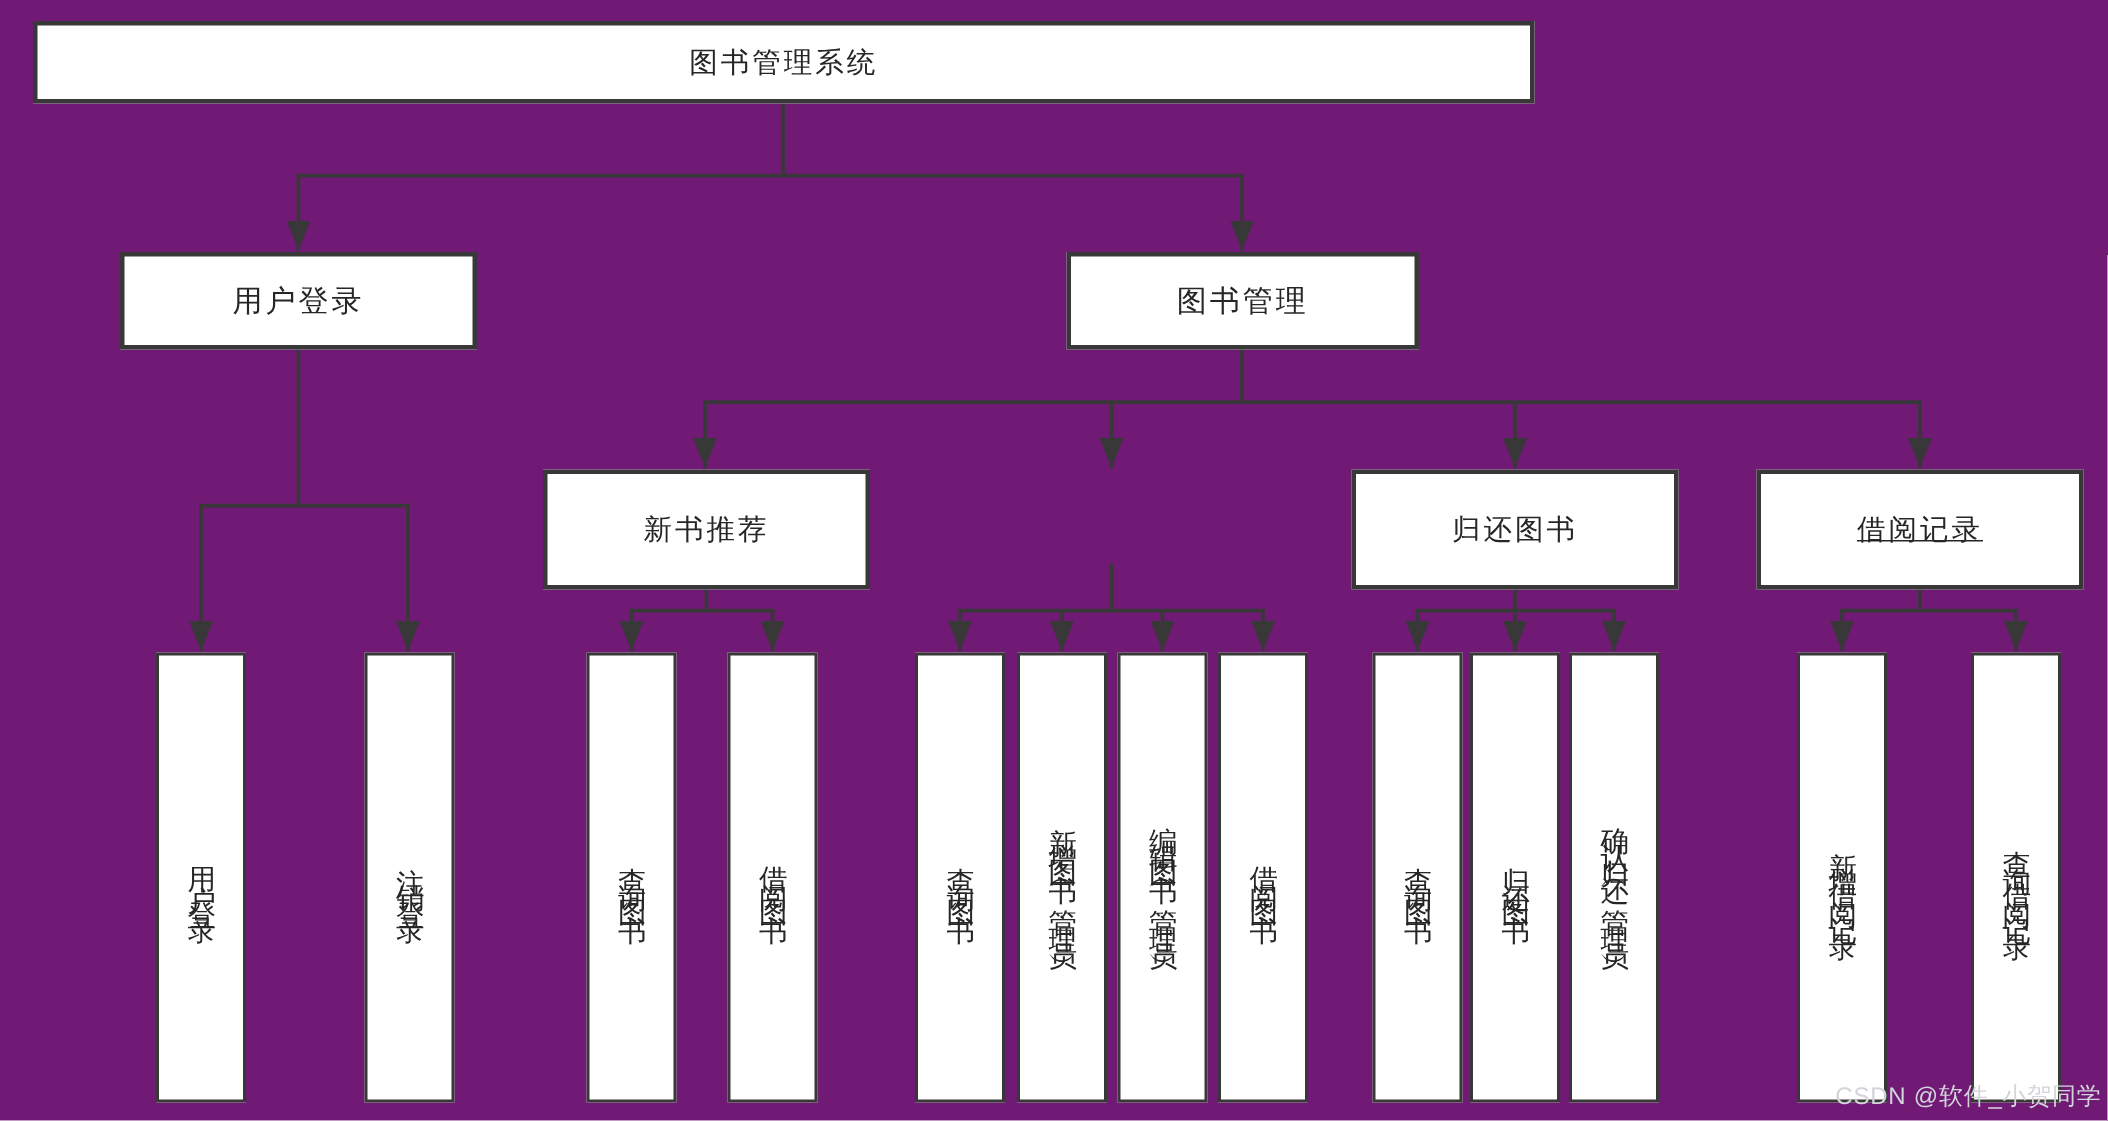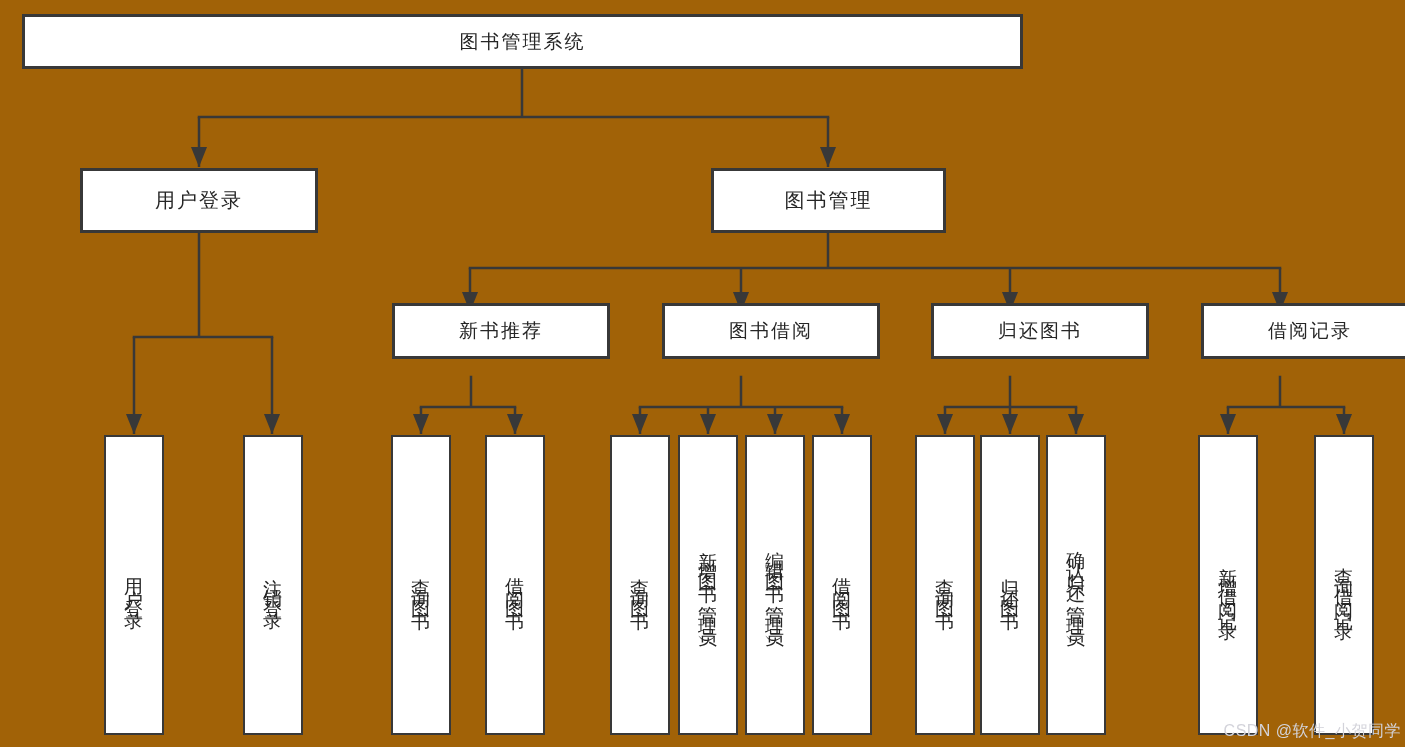--- a/index.html
+++ b/index.html
@@ -4,21 +4,21 @@
 <style>
   html, body {
     margin: 0;
     padding: 0;
     background: #ffffff;
   }
   .canvas {
     position: relative;
     width: 1405px;
     height: 747px;
-    background: #a16207;
+    background: #701a75;
     font-family: "Liberation Sans", "DejaVu Sans", sans-serif;
     color: #262626;
     overflow: hidden;
     text-align: center;
   }
   .wires {
     position: absolute;
     left: 0;
     top: 0;
     z-index: 1;
@@ -45,21 +45,21 @@
   .hbox span {
     font-size: 19px;
     letter-spacing: 2px;
     white-space: nowrap;
   }
   .root-box {
     left: 22px; top: 14px; width: 1001px; height: 55px;
   }
   .l2-box { top: 168px; height: 65px; }
   .l2-box span { font-size: 20px; }
-  .l3-box { top: 303px; width: 218px; height: 56px; margin-left: 30px; }
+  .l3-box { top: 313px; width: 218px; height: 80px; }
   .vbox {
     top: 435px;
     width: 60px;
     height: 300px;
     border-width: 2.5px;
   }
   .vtext {
     writing-mode: vertical-rl;
     font-size: 19px;
     line-height: 1;
@@ -130,27 +130,24 @@
   <div class="node hbox l2-box" style="left:80px; width:238px;">
     <span>用户登录</span>
   </div>
   <div class="node hbox l2-box" style="left:711px; width:235px;">
     <span>图书管理</span>
   </div>
 
   <div class="node hbox l3-box" style="left:362px;">
     <span>新书推荐</span>
   </div>
-  <div class="node hbox l3-box" style="left:632px;">
-    <span>图书借阅</span>
-  </div>
   <div class="node hbox l3-box" style="left:901px;">
     <span>归还图书</span>
   </div>
-  <div class="node hbox l3-box" style="left:1171px;">
+  <div class="node hbox l3-box" style="left:1171px;text-decoration:underline;">
     <span>借阅记录</span>
   </div>
 
   <div class="node vbox" style="left:104px;">
     <span class="vtext">用户登录</span>
   </div>
   <div class="node vbox" style="left:243px;">
     <span class="vtext">注销登录</span>
   </div>
 

